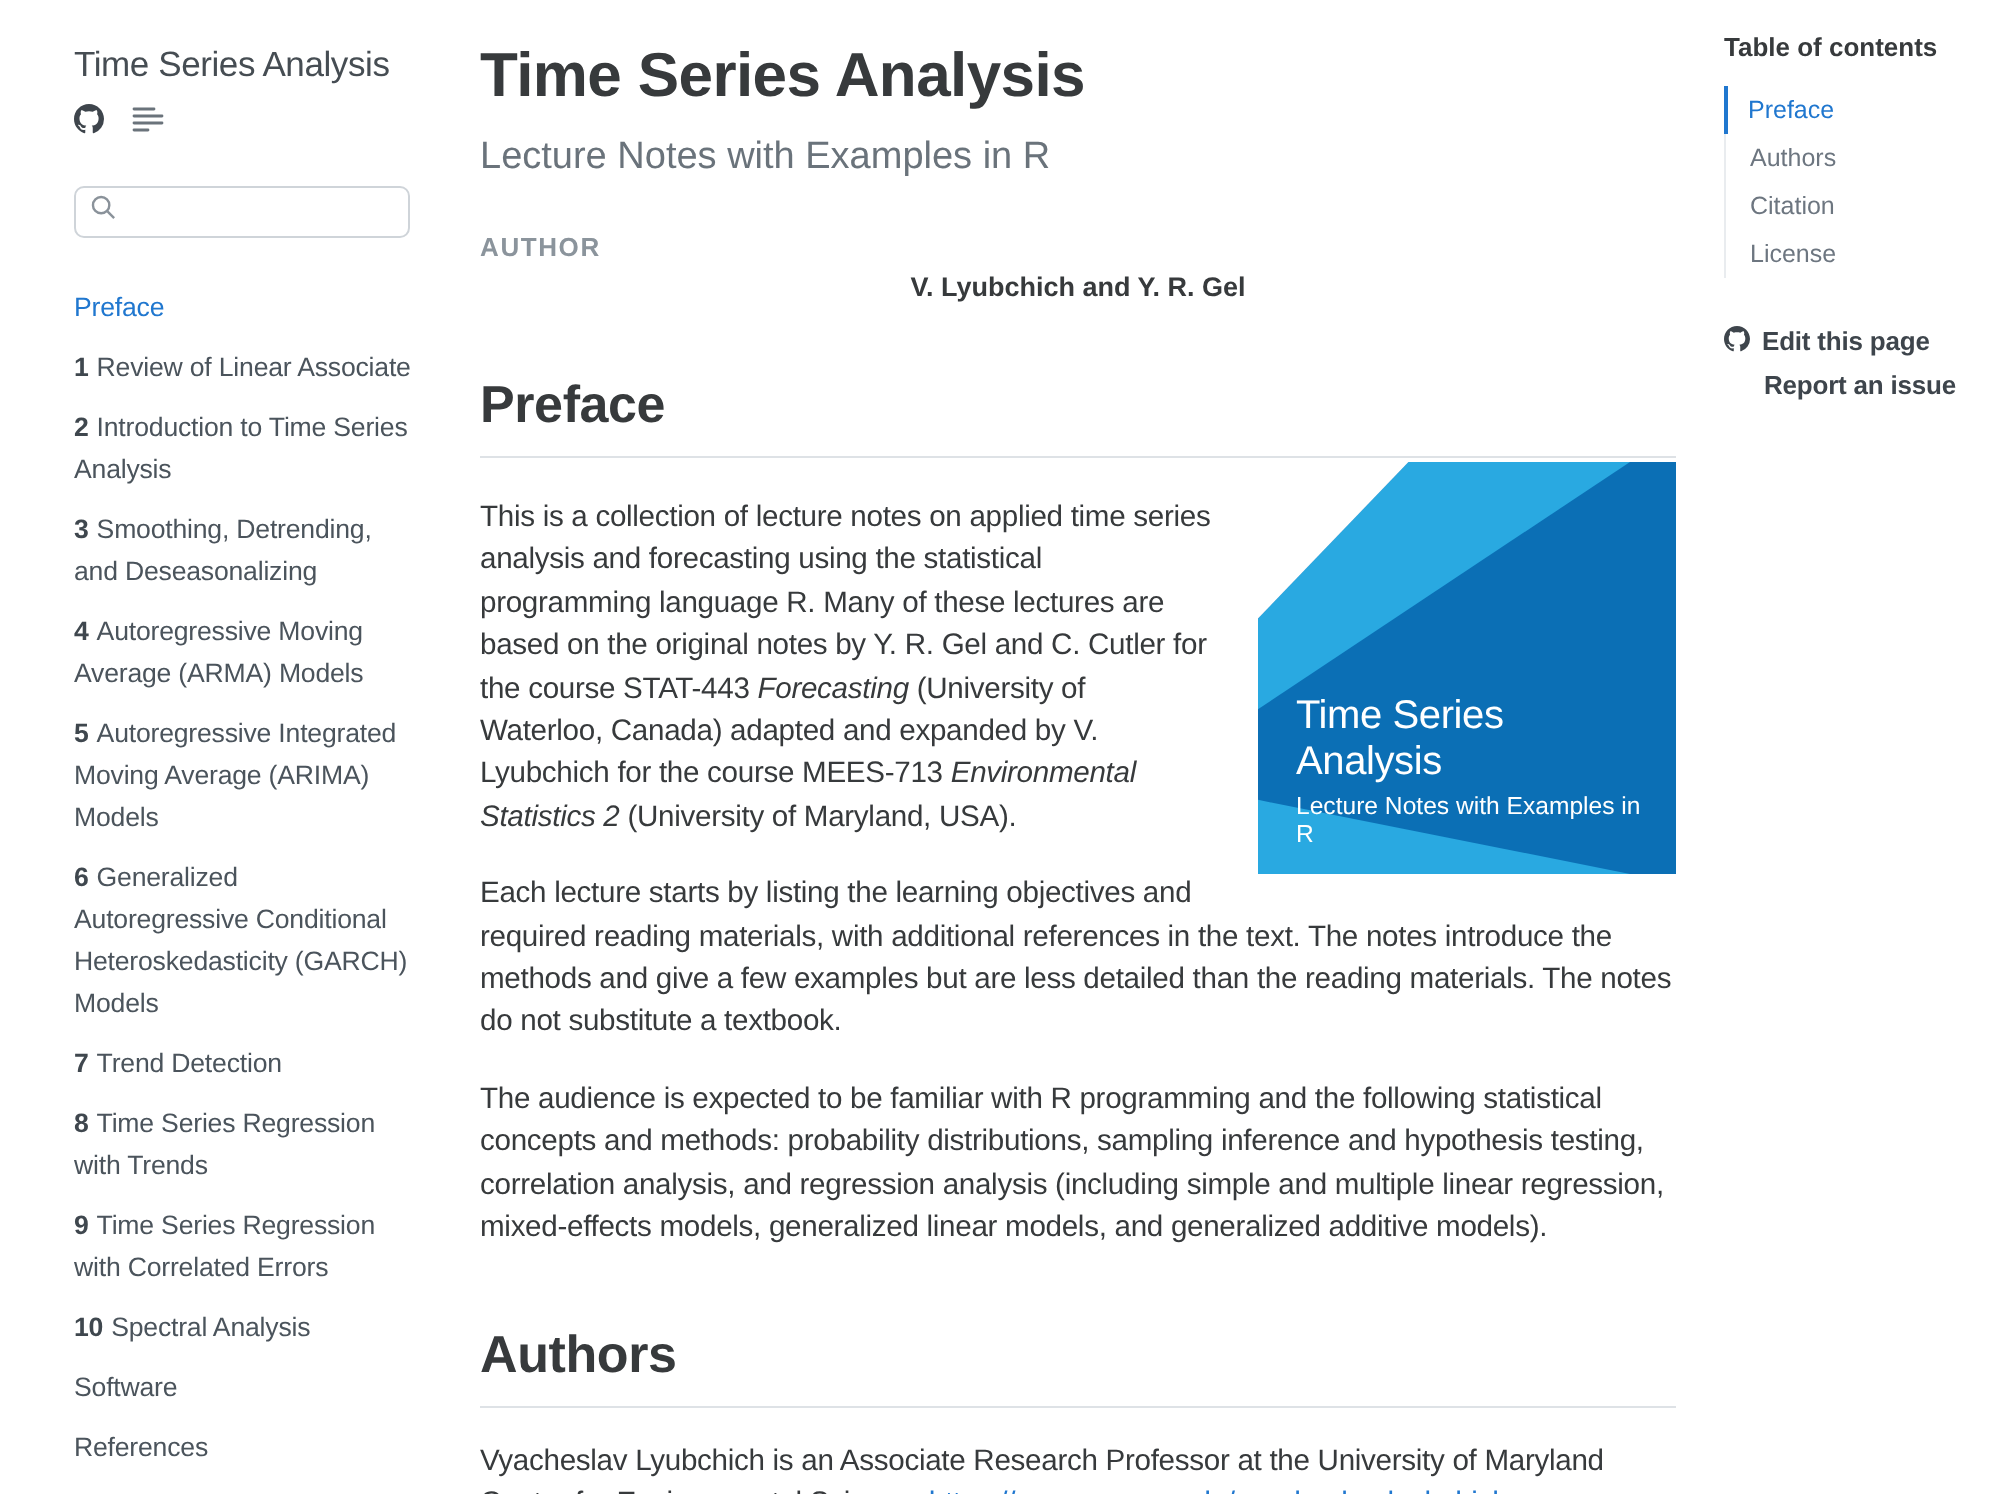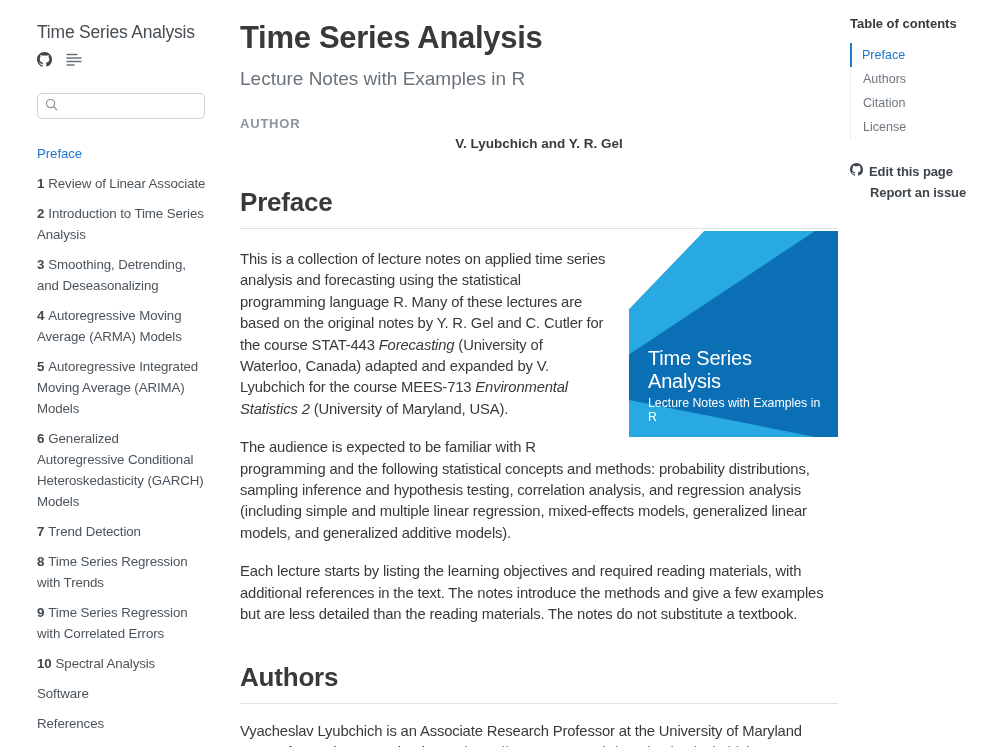--- a/index.html
+++ b/index.html
@@ -45,28 +45,28 @@
     position:relative; background:#0b6fb5; overflow:hidden; }
   .cover .shape { position:absolute; inset:0; }
   .cover .band-top { background:#29a9e1; clip-path:polygon(36% 0, 89% 0, 0 60%, 0 38%); }
   .cover .tri-white { background:#ffffff; clip-path:polygon(0 0, 36% 0, 0 38%); }
   .cover .band-bottom { background:#29a9e1; clip-path:polygon(0 82%, 89% 100%, 0 100%); }
   .cover .cv-text { position:absolute; left:19px; right:13px; top:116px; color:#fff; }
   .cover .cv-title { font-size:20px; font-weight:400; letter-spacing:-0.2px; }
   .cover .cv-sub { font-size:12.3px; margin-top:3px; font-weight:400; }
 
   
-  .rightbar { margin-left:12px; padding-top:16px; width:138px; }
+  .rightbar { margin-left:24px; padding-top:16px; width:138px; }
   .toc-title { font-size:13px; font-weight:700; color:#373a3c; }
   .toc-list { list-style:none; margin-top:12px; border-left:1px solid #e9ecef; }
   .toc-list li { font-size:12.5px; color:#6d7680; padding:5px 0 5px 12px; cursor:pointer; }
   .toc-list li.active { color:#2077cf; border-left:2px solid #2077cf;
     margin-left:-1.5px; padding-left:10.5px; }
   .tools { margin-top:24px; }
-  .tool-item { display:flex; align-items:center; gap:6px; font-size:13px; font-weight:600;
+  .tool-item { display:flex; gap:6px; font-size:13px; font-weight:600;
     color:#3e454c; margin-top:6px; cursor:pointer; letter-spacing:-0.1px; }
   .tool-item.indent { padding-left:20px; }
 </style>
 </head>
 <body>
 
 <div class="page">
 
   <aside class="sidebar">
     <a class="sb-title">Time Series Analysis</a>
@@ -125,22 +125,22 @@
       <div class="shape tri-white"></div>
       <div class="shape band-bottom"></div>
       <div class="cv-text">
         <div class="cv-title">Time Series Analysis</div>
         <div class="cv-sub">Lecture Notes with Examples in R</div>
 
       </div>
     </div>
 
     <p><span>This is a collection of lecture notes on applied time series analysis and forecasting using the statistical programming language R. Many of these lectures are based on the original notes by Y. R. Gel and C. Cutler for the course STAT-443 </span><span class="em">Forecasting</span><span> (University of Waterloo, Canada) adapted and expanded by V. Lyubchich for the course MEES-713 </span><span class="em">Environmental Statistics 2</span><span> (University of Maryland, USA).</span></p>
+    <p>Each lecture starts by listing the learning objectives and required reading materials, with additional references in the text. The notes introduce the methods and give a few examples but are less detailed than the reading materials. The notes do not substitute a textbook.</p>
     <p>The audience is expected to be familiar with R programming and the following statistical concepts and methods: probability distributions, sampling inference and hypothesis testing, correlation analysis, and regression analysis (including simple and multiple linear regression, mixed-effects models, generalized linear models, and generalized additive models).</p>
-    <p>Each lecture starts by listing the learning objectives and required reading materials, with additional references in the text. The notes introduce the methods and give a few examples but are less detailed than the reading materials. The notes do not substitute a textbook.</p>
 
     <h2 class="section" id="authors">Authors</h2>
     <p><span>Vyacheslav Lyubchich is an Associate Research Professor at the University of Maryland Center for Environmental Science. </span><a class="ext">https://www.umces.edu/vyacheslav-lyubchich</a></p>
 
   </main>
 
   <aside class="rightbar">
     <div class="toc-title">Table of contents</div>
     <ul class="toc-list">
       <li class="active">Preface</li>

